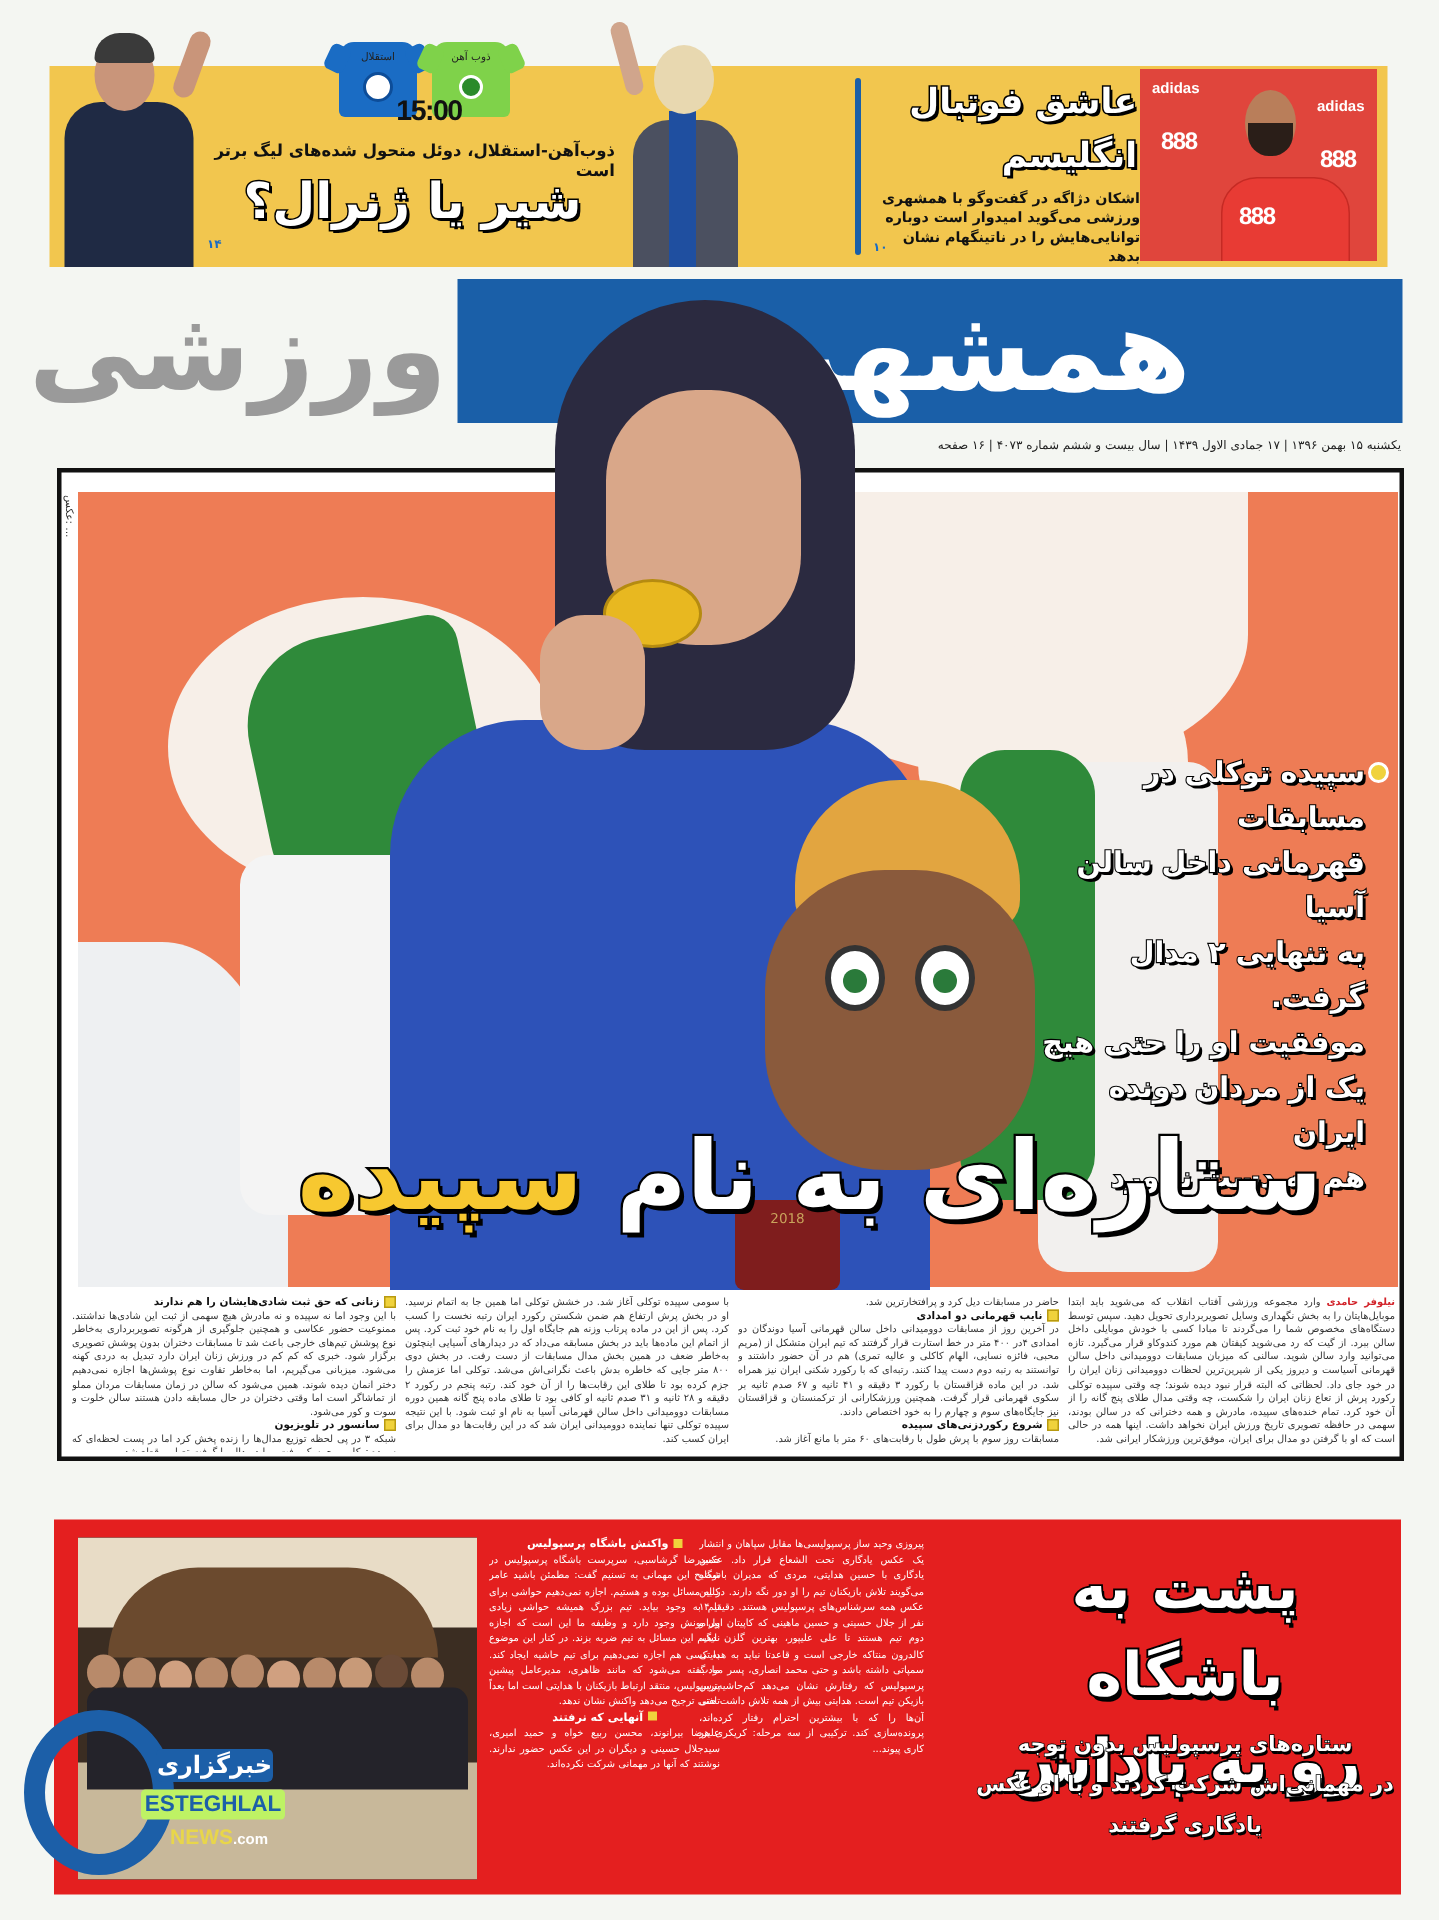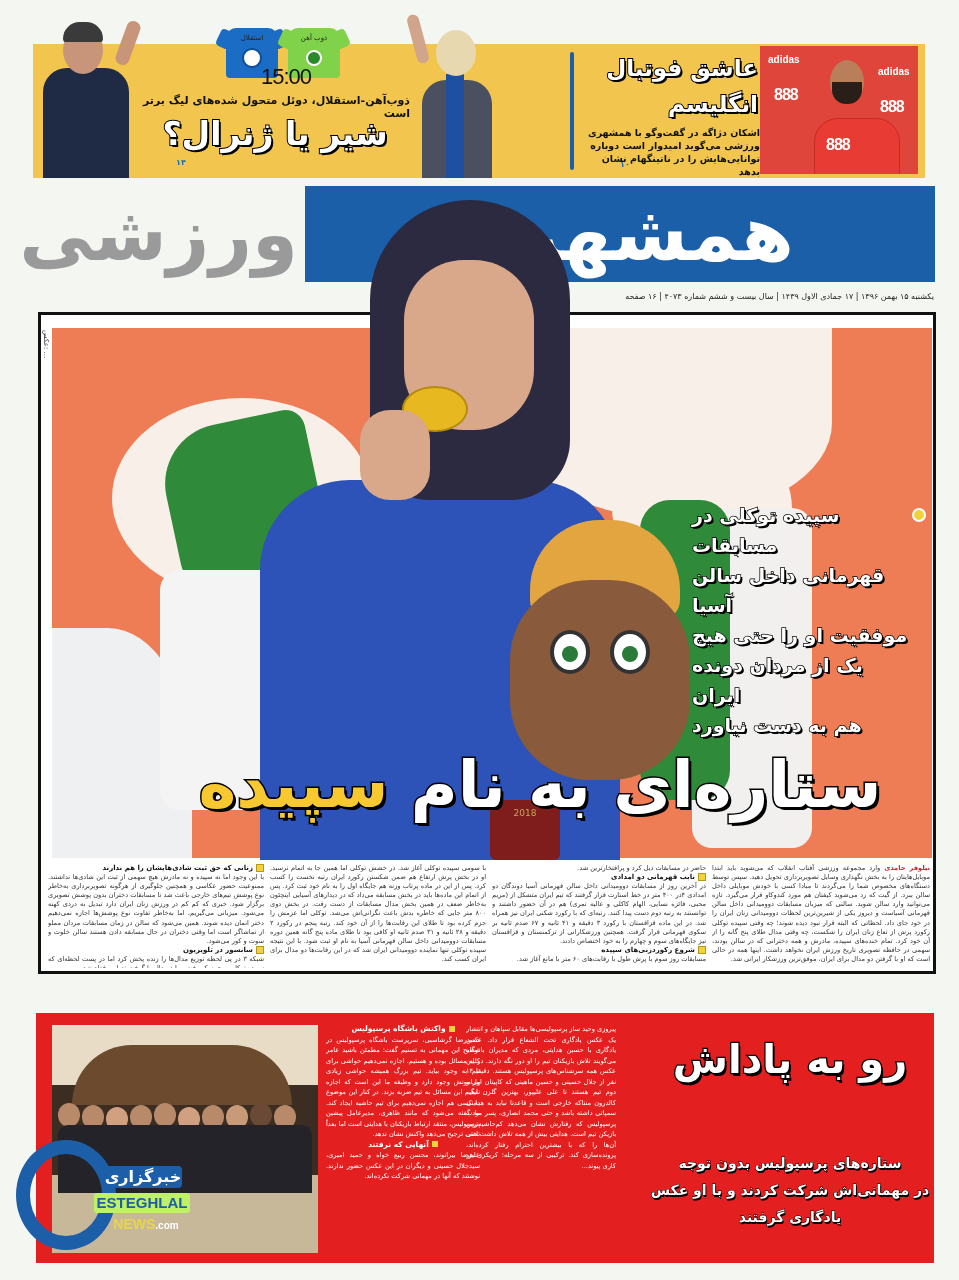--- a/index.html
+++ b/index.html
@@ -28,35 +28,35 @@
   }
   .jersey::before, .jersey::after {
     content: ""; position: absolute; top: 2px; width: 14px; height: 18px;
     background: inherit; border-radius: 4px;
   }
   .jersey::before { left: -8px; transform: rotate(25deg); }
   .jersey::after { right: -8px; transform: rotate(-25deg); }
 
   #match-time {
     left: 256px; top: 64px; width: 60px; text-align: center;
-    font-family: "Liberation Sans", sans-serif; font-weight: normal; font-size: 22px;
+    font-family: "Liberation Sans", sans-serif; font-weight: bold; font-size: 19px;
     color: #111; letter-spacing: -1px;
   }
   #match-sub {
     left: 140px; top: 94px; width: 270px; text-align: right; direction: rtl;
     font-size: 11px; font-weight: bold; color: #111;
   }
   #match-headline {
     left: 145px; top: 112px; width: 260px; text-align: center; direction: rtl;
     font-size: 33px; font-weight: bold; color: #fff;
     -webkit-text-stroke: 2px #000; paint-order: stroke fill;
     text-shadow: 2px 2px 0 #000;
     line-height: 44px;
   }
-  .small-logo { font-size: 8px; color: #1a6cc4; font-weight: bold; margin-left: 38px; }
+  .small-logo { font-size: 8px; color: #1a6cc4; font-weight: bold; }
 
   #teaser-right-divider {
     left: 570px; top: 52px; width: 4px; height: 118px; background: #1a5fa8; border-radius: 2px;
   }
   #right-teaser-headline {
     left: 578px; top: 50px; width: 180px; text-align: right; direction: rtl;
     font-size: 23px; font-weight: bold; color: #fff; line-height: 36px;
     -webkit-text-stroke: 2px #000; paint-order: stroke fill;
     text-shadow: 2px 2px 0 #000;
   }
@@ -104,21 +104,21 @@
   #photo-credit {
     left: 42px; top: 330px; width: 8px; height: 80px;
     font-size: 7px; color: #333; writing-mode: vertical-rl;
   }
 
   #athlete {
     left: 170px; top: 200px; width: 560px; height: 660px;
   }
 
   #lead-text {
-    left: 692px; top: 500px; width: 240px; text-align: left; direction: rtl;
+    left: 692px; top: 500px; width: 240px; text-align: right; direction: rtl;
     font-size: 19px; font-weight: bold; color: #fff; line-height: 30px;
     -webkit-text-stroke: 1.5px #000; paint-order: stroke fill;
     text-shadow: 2px 2px 0 #000;
   }
   #lead-bullet {
     left: 912px; top: 508px; width: 14px; height: 14px; border-radius: 50%;
     background: #f0d23c; border: 2px solid #fff;
   }
 
   #main-headline {
@@ -282,20 +282,21 @@
     <div style="position:absolute;left:122px;top:126px;width:16px;height:16px;background:#2a7a3a;border-radius:50%;"></div>
   </div>
 
   <div style="position:absolute;left:320px;top:600px;width:70px;height:60px;background:#7f1d1d;border-radius:6px;font-size:9px;color:#c9a45c;text-align:center;padding-top:8px;">2018</div>
 </div>
 
 <div class="abs" id="lead-bullet"></div>
 <div class="abs" id="lead-text" style="padding-right:22px;">
   <div>سپیده توکلی در مسابقات</div>
   <div>قهرمانی داخل سالن آسیا</div>
+  <div>به تنهایی ۲ مدال گرفت.</div>
   <div>موفقیت او را حتی هیچ</div>
   <div>یک از مردان دونده ایران</div>
   <div>هم به دست نیاورد</div>
 </div>
 
 <div class="abs" id="main-headline">
   <span>ستاره‌ای به نام</span>
   <span class="hl-accent">سپیده</span>
 </div>
 
@@ -346,20 +347,21 @@
   <span>پیروزی وحید ساز پرسپولیسی‌ها مقابل سپاهان و انتشار یک عکس یادگاری تحت الشعاع قرار داد. عکس یادگاری با حسین هدایتی، مردی که مدیران باشگاه می‌گویند تلاش بازیکنان تیم را او دور نگه دارند. در این عکس همه سرشناس‌های پرسپولیس هستند. دقیقا ۱۴ نفر از جلال حسینی و حسین ماهینی که کاپیتان اول و دوم تیم هستند تا علی علیپور، بهترین گلزن لیگ، کالدرون منتاکه خارجی است و قاعدتا نباید به هدایتی سمپاتی داشته باشد و حتی محمد انصاری، پسر مودب پرسپولیس که رفتارش نشان می‌دهد کم‌حاشیه‌ترین بازیکن تیم است. هدایتی بیش از همه تلاش داشت حتی آن‌ها را که با بیشترین احترام رفتار کرده‌اند، پرونده‌سازی کند. ترکیبی از سه مرحله: کریکری هر کاری پیوند...</span>
 </div>
 <div class="red-col" style="left:326px;width:154px;">
   <span class="sub">واکنش باشگاه پرسپولیس</span>
   <span>حمیدرضا گرشاسبی، سرپرست باشگاه پرسپولیس در توضیح این مهمانی به تسنیم گفت: مطمئن باشید عامر کلیه مسائل بوده و هستیم. اجازه نمی‌دهیم حواشی برای تیم به وجود بیاید. تیم بزرگ همیشه حواشی زیادی پیرامونش وجود دارد و وظیفه ما این است که اجازه ندهیم این مسائل به تیم ضربه بزند. در کنار این موضوع به کسی هم اجازه نمی‌دهیم برای تیم حاشیه ایجاد کند. ما گفته می‌شود که مانند ظاهری، مدیرعامل پیشین پرسپولیس، منتقد ارتباط بازیکنان با هدایتی است اما بعداً تلفنی ترجیح می‌دهد واکنش نشان ندهد.</span>
   <span class="sub">آنهایی که نرفتند</span>
   <span>علیرضا بیرانوند، محسن ربیع خواه و حمید امیری، سیدجلال حسینی و دیگران در این عکس حضور ندارند. نوشتند که آنها در مهمانی شرکت نکرده‌اند.</span>
 </div>
 
 <div class="abs" id="red-headline">
+  <div>پشت به باشگاه</div>
   <div>رو به پاداش</div>
 </div>
 <div class="abs" id="red-sub">
   <div>ستاره‌های پرسپولیس بدون توجه</div>
   <div>در مهمانی‌اش شرکت کردند و با او عکس</div>
   <div>یادگاری گرفتند</div>
 </div>
 
 <div class="abs" id="wm-ring"></div>
 <div class="abs" id="wm-label-fa">خبرگزاری</div>

